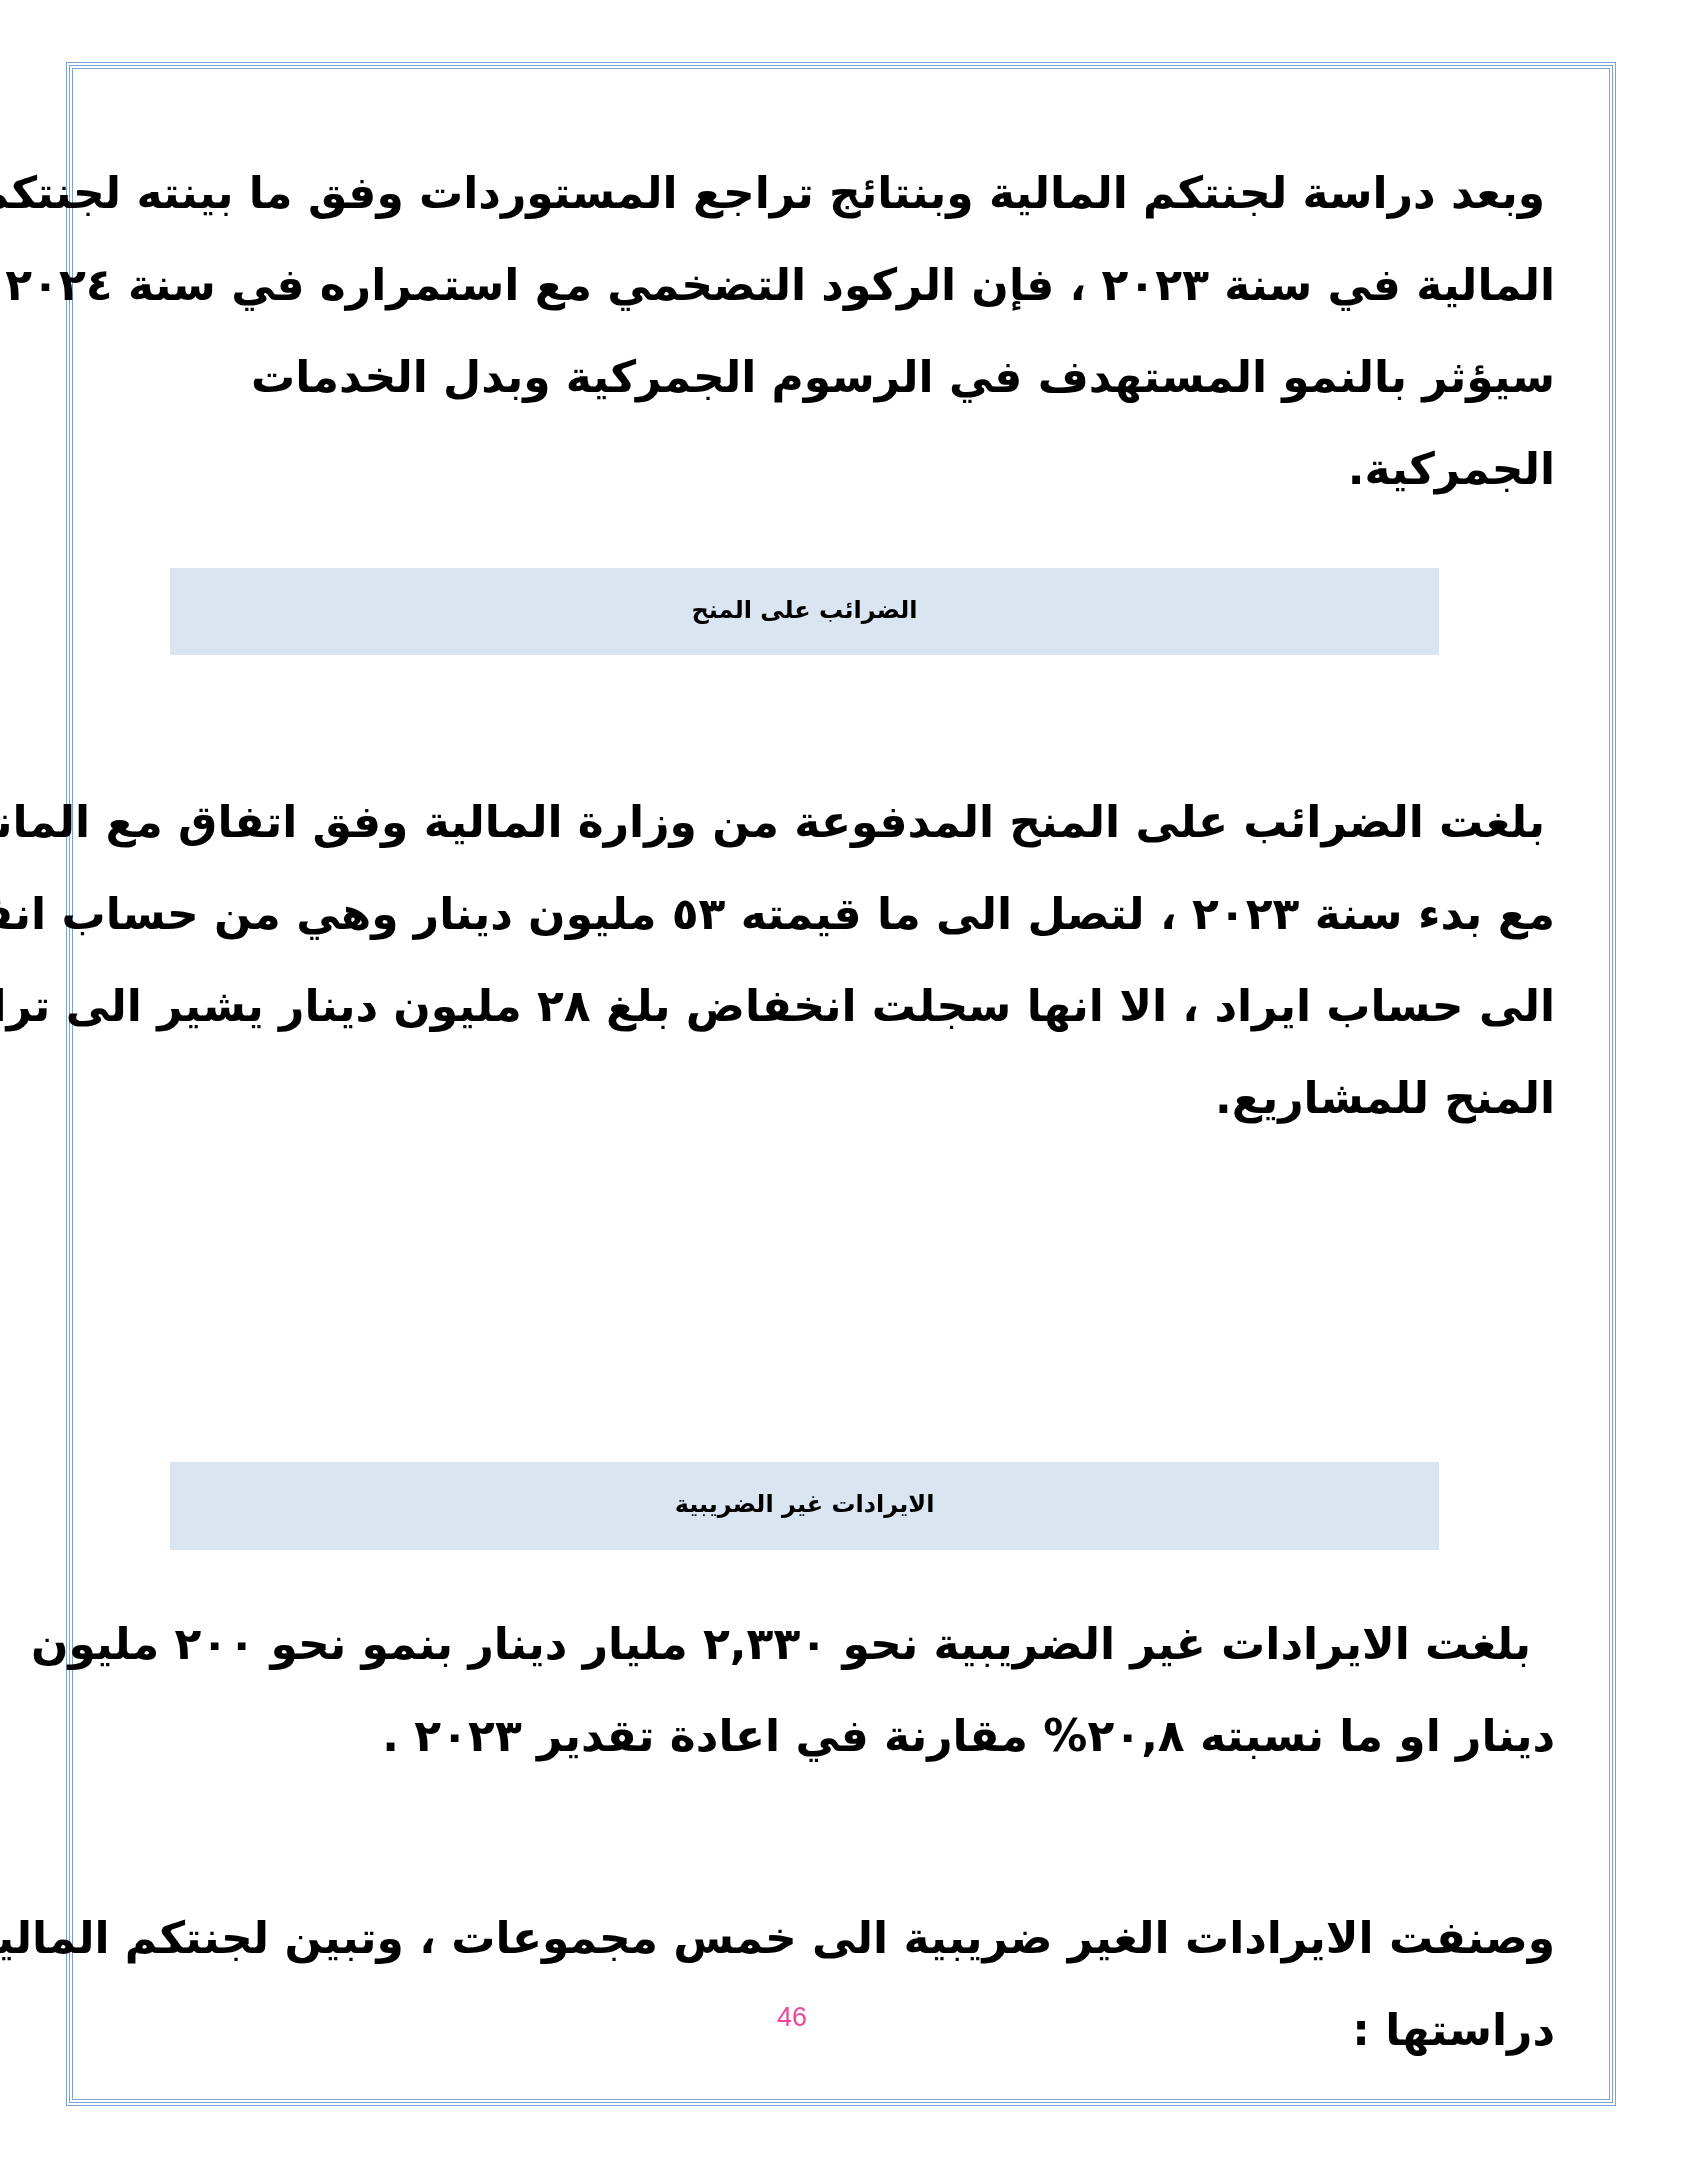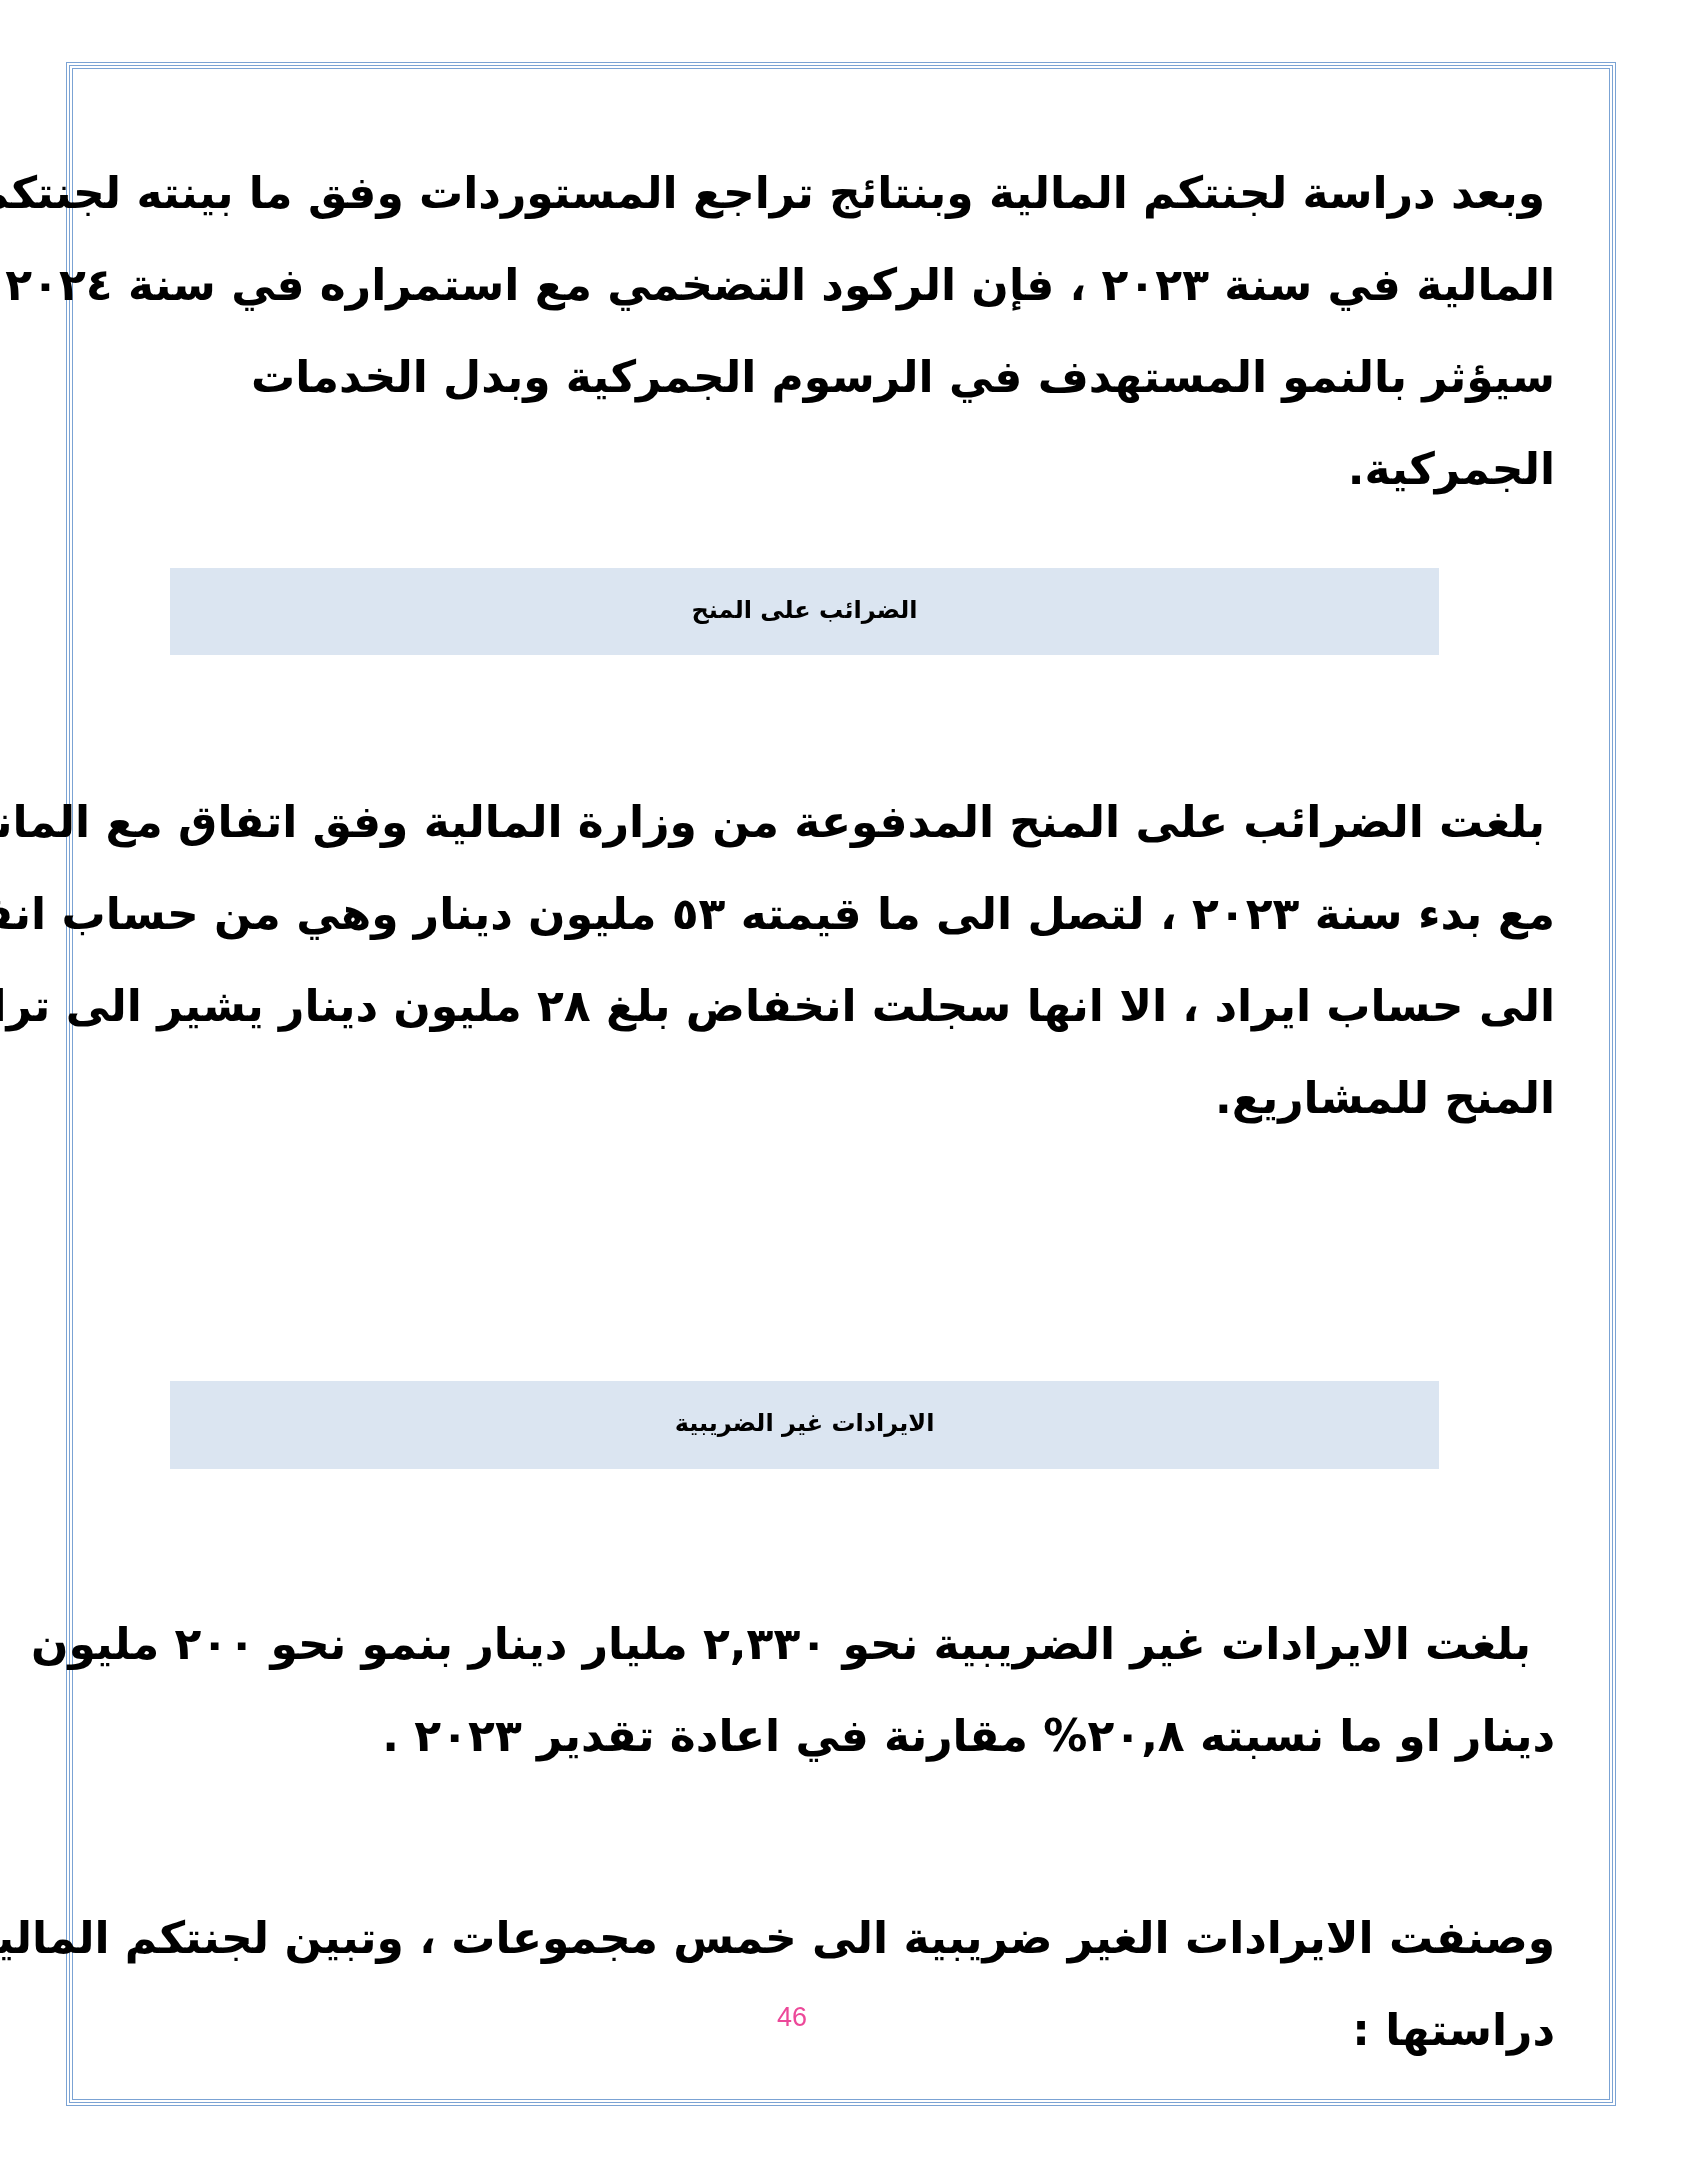--- a/index.html
+++ b/index.html
@@ -40,21 +40,21 @@
     position: absolute; left: 170px; width: 1269px; height: 87px;
     background: #dbe5f1;
     direction: rtl; text-align: center;
     font-size: 24px; font-weight: bold; color: #000000;
     line-height: 85px;
   }
 
   #para1 { top: 147px; }
   #band1 { top: 568px; }
   #para2 { top: 776px; }
-  #band2 { top: 1381px; height: 88px; }
+  #band2 { top: 1462px; height: 88px; }
   #para3 { top: 1598px; }
   #para4 { top: 1892px; }
 
   .pagenum {
     position: absolute; left: 693px; top: 2002px; width: 198px;
     text-align: center;
     font-family: "Liberation Sans", sans-serif;
     font-size: 27px; color: #ec4899;
     direction: ltr;
   }

